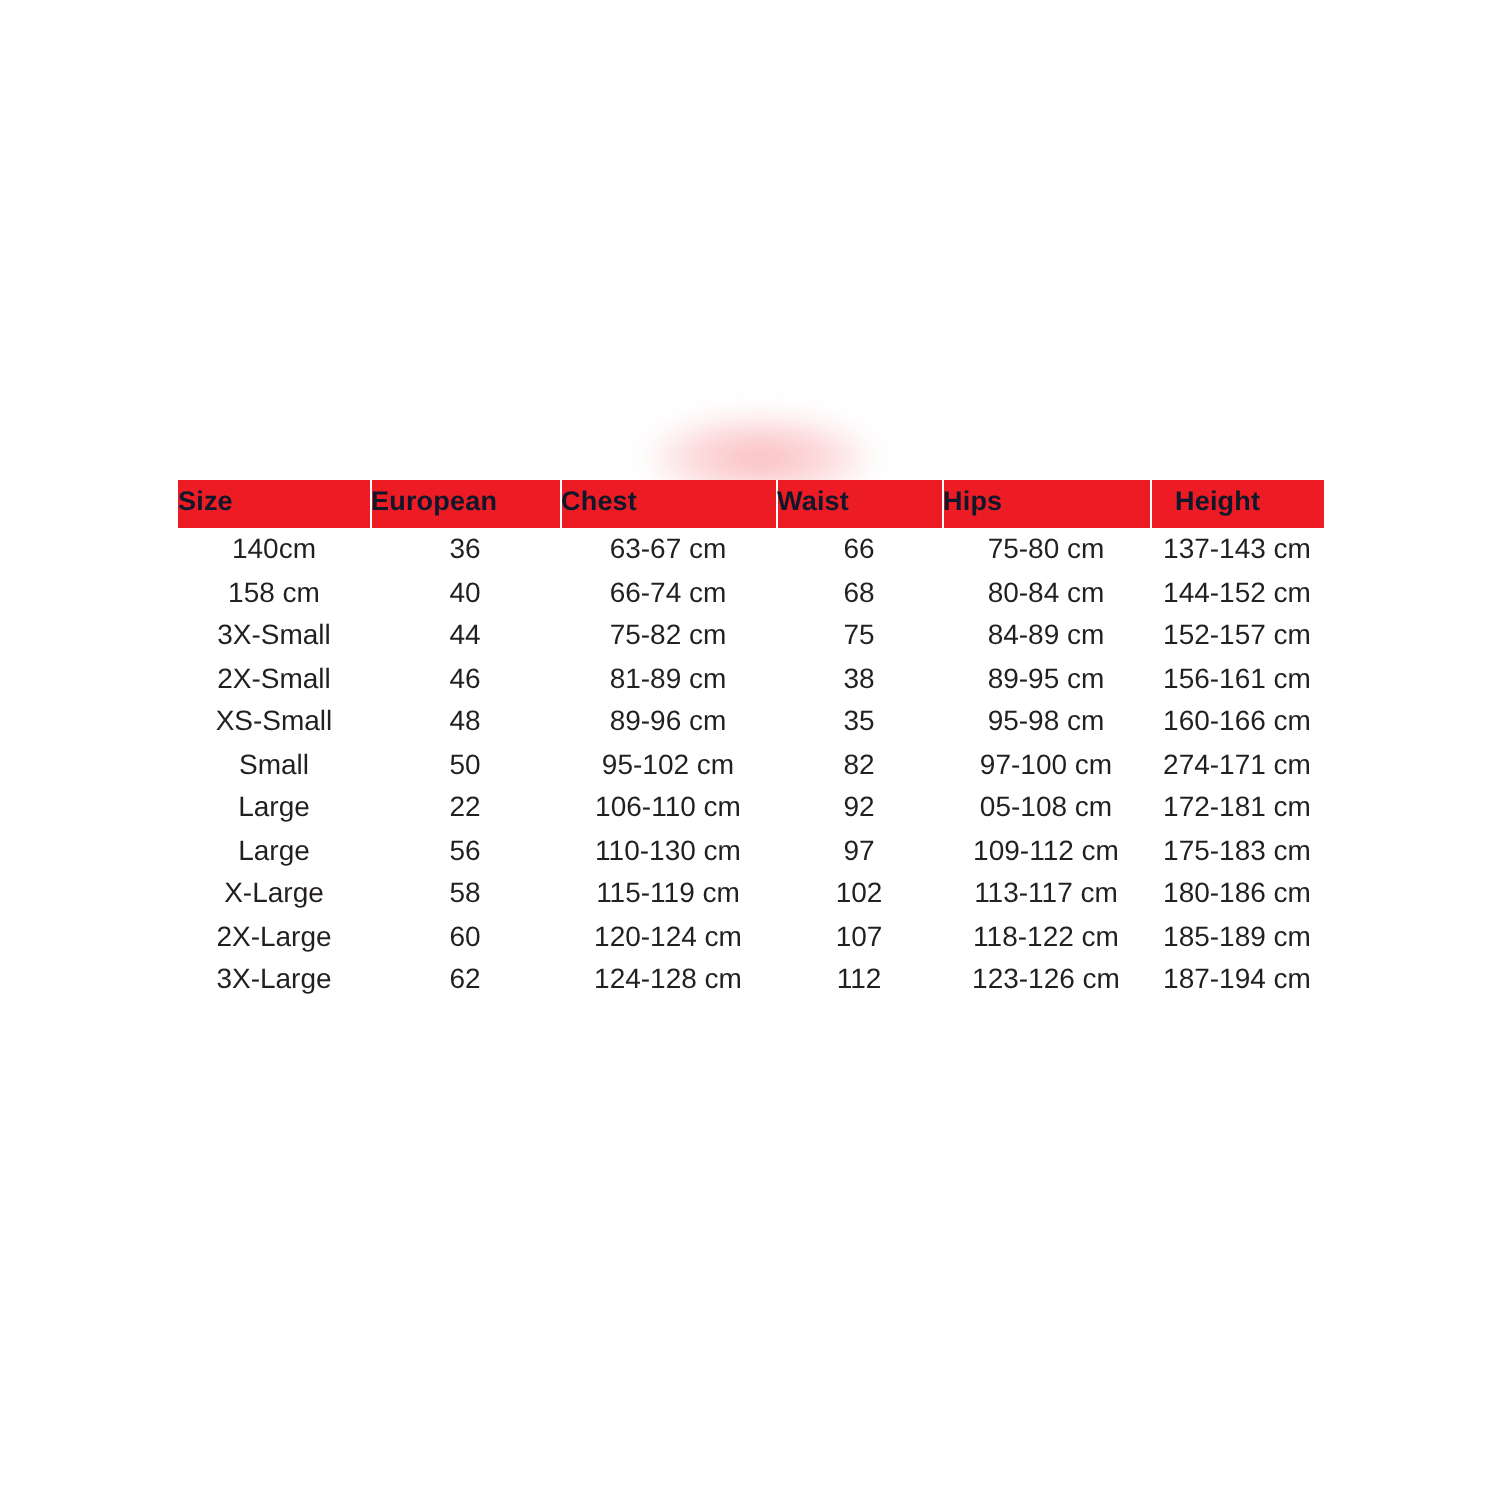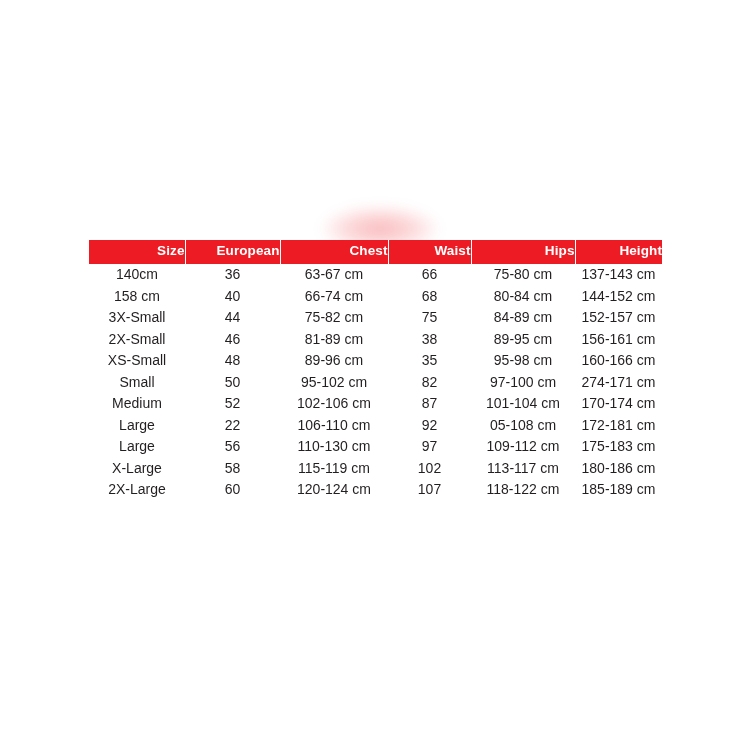--- a/index.html
+++ b/index.html
@@ -35,31 +35,32 @@
     top: 240px;
     width: 573px;
   }
   table.size-table {
     border-collapse: collapse;
     width: 573px;
     table-layout: fixed;
   }
   table.size-table thead th {
     background: #ed1c24;
-    color: #ffffff;
+    color: #0f172a;
     font-size: 13.5px;
     font-weight: bold;
-    text-align: right;
+    text-align: left;
     padding: 4px 0 5px 0;
     line-height: 1.1;
     border-right: 1px solid #ffffff;
     letter-spacing: 0.1px;
   }
   table.size-table thead th:last-child {
     border-right: none;
+    padding-left: 12px;
   }
   table.size-table tbody td {
     font-size: 14px;
     color: #231f20;
     text-align: center;
     padding: 1.5px 0;
     line-height: 1.32;
     background: #ffffff;
   }
   col.c-size    { width: 96px; }
@@ -139,28 +140,20 @@
         </tr>
         <tr>
           <td>Small</td>
           <td>50</td>
           <td>95-102 cm</td>
           <td>82</td>
           <td>97-100 cm</td>
           <td>274-171 cm</td>
         </tr>
         <tr>
-          <td>Medium</td>
-          <td>52</td>
-          <td>102-106 cm</td>
-          <td>87</td>
-          <td>101-104 cm</td>
-          <td>170-174 cm</td>
-        </tr>
-        <tr>
           <td>Large</td>
           <td>22</td>
           <td>106-110 cm</td>
           <td>92</td>
           <td>05-108 cm</td>
           <td>172-181 cm</td>
         </tr>
         <tr>
           <td>Large</td>
           <td>56</td>
@@ -178,17 +171,25 @@
           <td>180-186 cm</td>
         </tr>
         <tr>
           <td>2X-Large</td>
           <td>60</td>
           <td>120-124 cm</td>
           <td>107</td>
           <td>118-122 cm</td>
           <td>185-189 cm</td>
         </tr>
+        <tr>
+          <td>3X-Large</td>
+          <td>62</td>
+          <td>124-128 cm</td>
+          <td>112</td>
+          <td>123-126 cm</td>
+          <td>187-194 cm</td>
+        </tr>
       </tbody>
     </table>
   </div>
 
 </div>
 
 </body></html>

